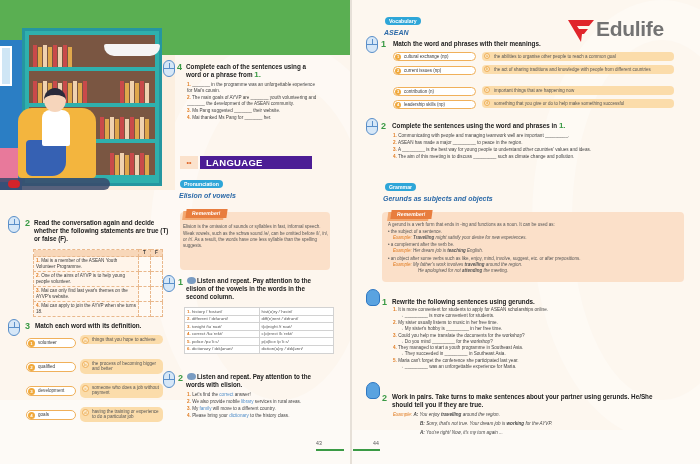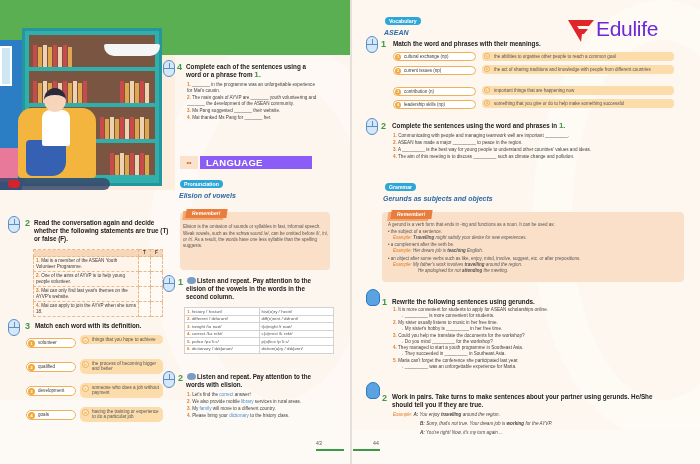--- a/index.html
+++ b/index.html
@@ -59,21 +59,21 @@
   .pill-word .badge { position: absolute; left: 1px; top: 0.5px; width: 7px; height: 7px; border-radius: 50%; background: #f0a93c; color: #fff; font-size: 4.4px; line-height: 7px; text-align: center; font-weight: 700; }
   .pill-def { position: absolute; border-radius: 5px; background: #fbdcaa; font-size: 4.6px; line-height: 5.8px; padding: 1.5px 3px 1.5px 12px; color: #555; }
   .pill-def .badge { position: absolute; left: 2px; top: 1.5px; width: 7px; height: 7px; border-radius: 50%; border: 0.8px solid #f0b05a; background: #fde8c7; color: #e0a03a; font-size: 4.2px; line-height: 6px; text-align: center; }
 
   .sentences { position: absolute; font-size: 4.6px; line-height: 6.2px; color: #444; }
   .sentences div { margin-bottom: 0.8px; }
 
   
   .lang-banner { position: absolute; left: 180px; top: 156px; width: 132px; height: 13px; }
   .lang-dots { position: absolute; left: 0; top: 0; width: 18px; height: 13px; background: #fbe2cc; color: #e0682a; font-size: 7px; line-height: 13px; text-align: center; font-weight: 700; }
-  .lang-bar { position: absolute; left: 20px; top: 0; width: 112px; height: 13px; background: #8b5cf6; color: #fff; font-weight: 700; font-size: 9.5px; line-height: 13px; padding-left: 6px; letter-spacing: .3px; }
+  .lang-bar { position: absolute; left: 20px; top: 0; width: 112px; height: 13px; background: #4c1d95; color: #fff; font-weight: 700; font-size: 9.5px; line-height: 13px; padding-left: 6px; letter-spacing: .3px; }
 
   .tag { position: absolute; height: 8px; border-radius: 4px; background: #2ea6d8; color: #fff; font-weight: 700; font-size: 5.2px; line-height: 8px; padding: 0 4px; }
   .subhead { position: absolute; font-weight: 700; font-style: italic; color: #2c6aa8; font-size: 7px; }
 
   .remember-box { position: absolute; background: #fbe0c9; border-radius: 4px; }
   .remember-tab { position: absolute; height: 9px; background: #e87d3e; color: #fff; font-weight: 700; font-size: 5.2px; line-height: 9px; padding: 0 6px; transform: skewX(-8deg); box-shadow: -3px 2px 0 #f3a972; }
   .remember-text { position: absolute; font-size: 4.5px; line-height: 6px; color: #555; }
   .remember-text p { margin-bottom: 1.2px; }
   .ex-label { color: #e07a1f; font-style: italic; }
   .it { font-style: italic; }
@@ -86,21 +86,21 @@
   .page-line { position: absolute; height: 1.5px; background: #3a9a45; }
 
   
   .vocab-word { position: absolute; height: 9px; border: 1px solid #f0b05a; border-radius: 5px; background: #fff; font-size: 4.5px; line-height: 7px; padding-left: 10px; width: 83px; }
   .vocab-word .badge { position: absolute; left: 1px; top: 0.5px; width: 6px; height: 6px; border-radius: 50%; background: #f0a93c; color:#fff; font-size:4px; line-height:6px; text-align:center; font-weight:700; }
   .vocab-def { position: absolute; border-radius: 4px; background: #fbdcaa; font-size: 4.5px; line-height: 5.6px; padding: 1.5px 3px 1.5px 12px; color: #555; width: 192px; }
   .vocab-def .badge { position: absolute; left: 2px; top: 1.3px; width: 6px; height: 6px; border-radius: 50%; border: 0.8px solid #f0b05a; background: #fde8c7; color:#e0a03a; font-size:3.8px; line-height:5px; text-align:center; }
 
   .logo { position: absolute; left: 568px; top: 18px; width: 124px; height: 26px; }
   .logo-mark { position: absolute; left: 0; top: 2px; width: 26px; height: 22px; }
-  .logo-text { position: absolute; left: 28px; top: -1px; font-size: 21px; font-weight: 400; color: #6d28d9; letter-spacing: -0.3px; }
+  .logo-text { position: absolute; left: 28px; top: -1px; font-size: 21px; font-weight: 700; color: #737373; letter-spacing: -0.3px; }
   .blue-w { color: #4f8dc9; }
 </style>
 </head>
 <body>
 
 <div class="page page-left">
   <div class="wm" style="left:150px;top:40px;width:260px;height:400px;"></div>
   <div class="left-bottom"></div>
 
   <div class="illus">

